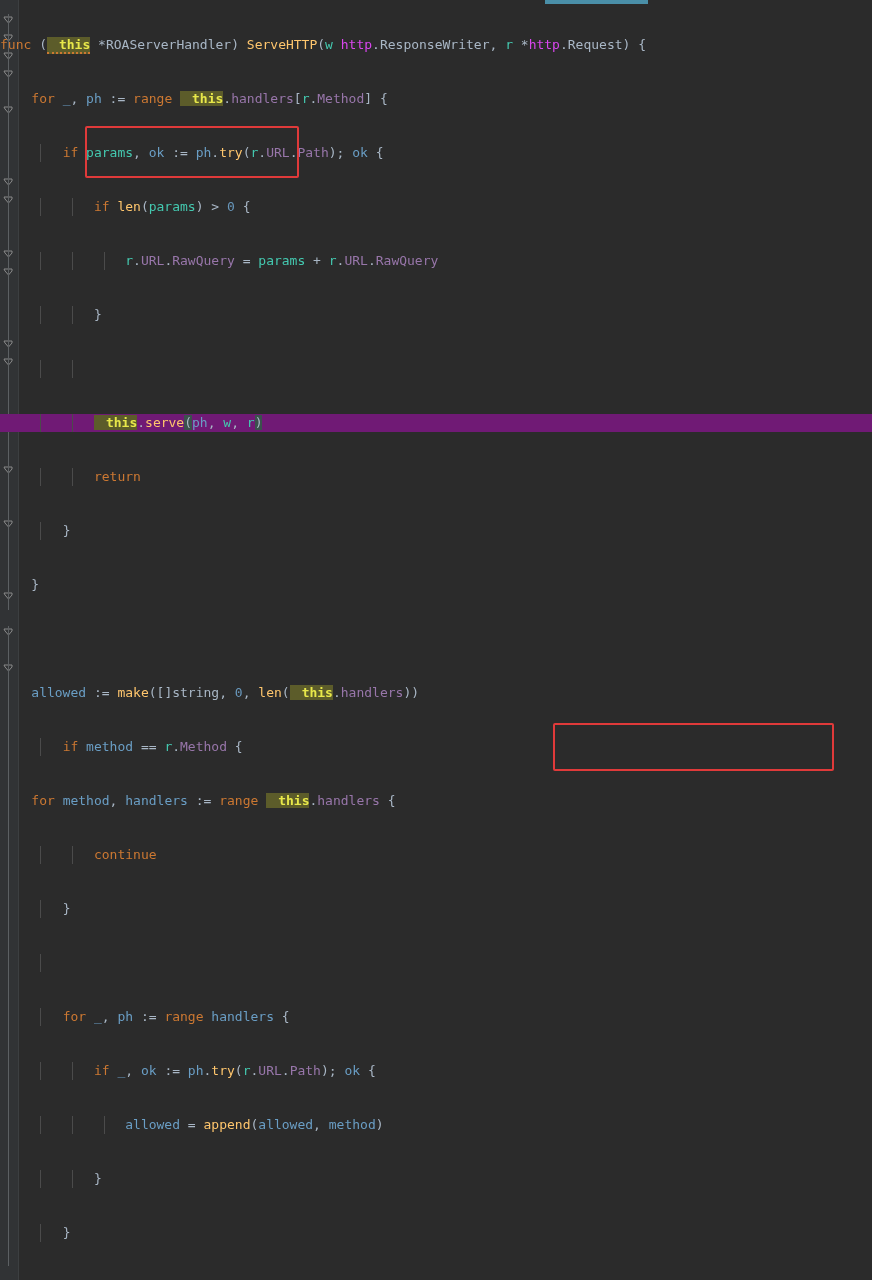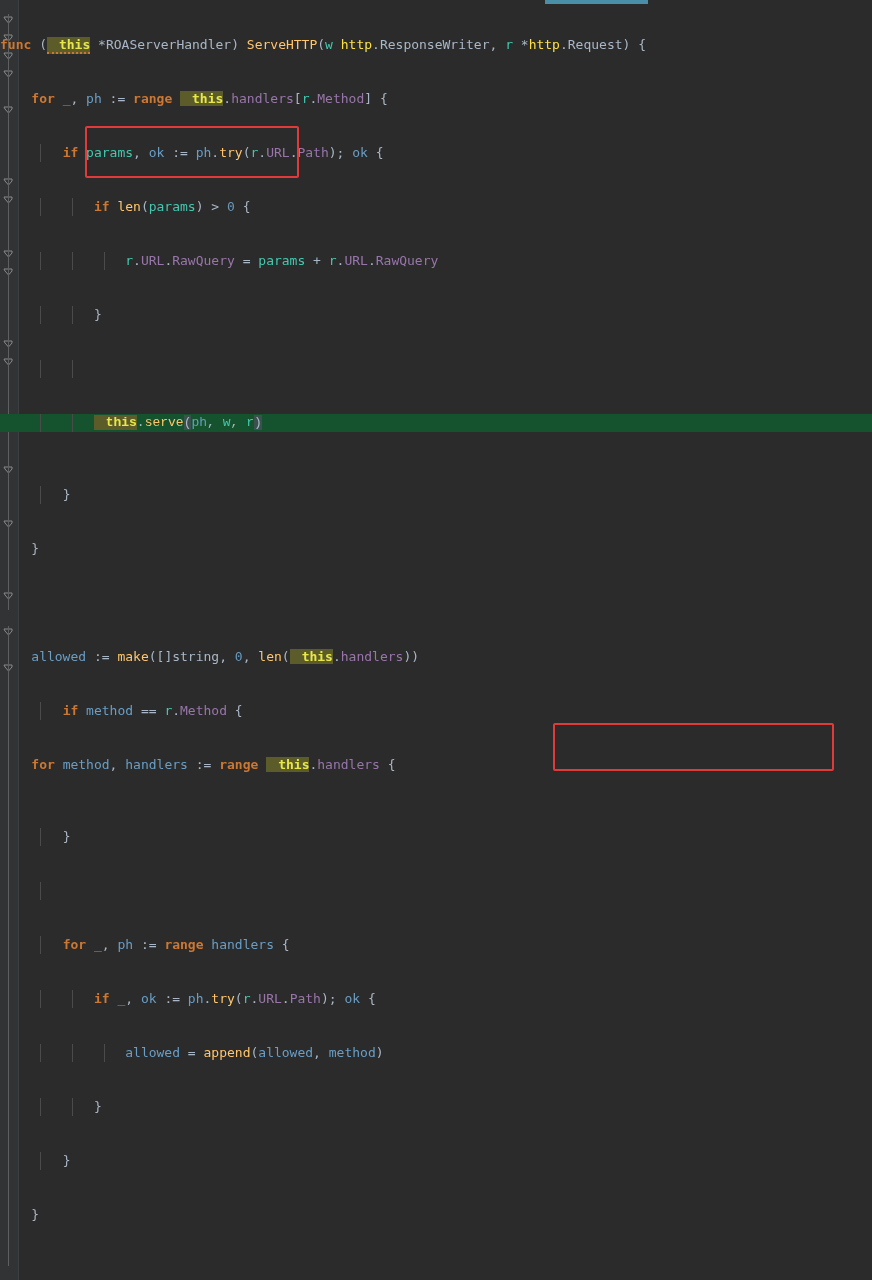--- a/index.html
+++ b/index.html
@@ -37,48 +37,48 @@
   }
   .line{
     position:relative;height:18px;line-height:18px;
     padding-left:0;
   }
   .line.cur{background:#323232;}
   .line .txt{position:relative;display:inline-block;padding-left:0;}
   
   .guide{position:absolute;width:1px;background:#4b4b4b;top:0;height:18px;}
   
-  .kw      {color:#cc7832;font-weight:bold;}                        
+  .kw      {color:#cc7832;font-weight:normal;}                        
   .fn      {color:#ffc66d;}                        
   .type    {color:#a9b7c6;}
   .field   {color:#9876aa;}                        
   .local   {color:#6a9ec5;}                        
   .param   {color:#44c9b0;}                        
   .num     {color:#6897bb;}
   .punct   {color:#a9b7c6;}                        
-  .pkg     {color:#fde047;}
+  .pkg     {color:#d946ef;}
   
   .thiskw{
     color:#e8e84a;font-weight:bold;
     background:#5c5c2a;
     border-bottom:2px dotted #cc7832;
   }
   .thiskw2{color:#e8e84a;font-weight:bold;background:#5c5c2a;}
   
   .brhl{background:#3b514d;}
   
   .annobox{
     position:absolute;border:2px solid #e03a3a;
     border-radius:2px;pointer-events:none;
   }
 </style>
 <style>
   #editor{background:#2b2b2b;color:#a9b7c6;}
   .tab-underline{background:#4a8fa8;}
-  .line.cur{background:#14532d;font-family:Liberation Mono, monospace;}
+  .line.cur{background:#701a75;}
   .annobox{border-color:#e03a3a;}
   .kw,.kw2{color:#cc7832;}
   .fn{color:#ffc66d;}
   .field{color:#9876aa;}
   .local{color:#6a9ec5;}
   .param{color:#44c9b0;}
   .num{color:#6897bb;}
   .thiskw,.thiskw2{background:#5c5c2a;padding-left:12px;}
   .brhl{background:#3b514d;}
 </style></head>
@@ -185,33 +185,35 @@
 <div class="line"><span class="guide" style="left:40px;"></span><span class="guide" style="left:72px;"></span><span class="txt">            <span class="kw">if</span> <span class="fn">len</span><span class="punct">(</span><span class="param">params</span><span class="punct">)</span> <span class="punct">&gt;</span> <span class="num">0</span> <span class="punct">{</span></span></div>
 
 <div class="line"><span class="guide" style="left:40px;"></span><span class="guide" style="left:72px;"></span><span class="guide" style="left:104px;"></span><span class="txt">                <span class="param">r</span><span class="punct">.</span><span class="field">URL</span><span class="punct">.</span><span class="field">RawQuery</span> <span class="punct">=</span> <span class="param">params</span> <span class="punct">+</span> <span class="param">r</span><span class="punct">.</span><span class="field">URL</span><span class="punct">.</span><span class="field">RawQuery</span></span></div>
 
 <div class="line"><span class="guide" style="left:40px;"></span><span class="guide" style="left:72px;"></span><span class="txt">            <span class="punct">}</span></span></div>
 
 <div class="line"><span class="guide" style="left:40px;"></span><span class="guide" style="left:72px;"></span><span class="txt"> </span></div>
 
 <div class="line cur"><span class="guide" style="left:40px;"></span><span class="guide" style="left:72px;"></span><span class="txt">            <span class="thiskw2">this</span><span class="punct">.</span><span class="fn">serve</span><span class="brhl">(</span><span class="local">ph</span><span class="punct">,</span> <span class="param">w</span><span class="punct">,</span> <span class="param">r</span><span class="brhl">)</span></span></div>
 
+<div class="line"><span class="guide" style="left:40px;"></span><span class="guide" style="left:72px;"></span><span class="txt">            <span class="kw">return</span></span></div>
 
 <div class="line"><span class="guide" style="left:40px;"></span><span class="txt">        <span class="punct">}</span></span></div>
 
 <div class="line"><span class="txt">    <span class="punct">}</span></span></div>
 
 <div class="line"><span class="txt"> </span></div>
 
 <div class="line"><span class="txt">    <span class="local">allowed</span> <span class="punct">:=</span> <span class="fn">make</span><span class="punct">([]</span><span class="type">string</span><span class="punct">,</span> <span class="num">0</span><span class="punct">,</span> <span class="fn">len</span><span class="punct">(</span><span class="thiskw2">this</span><span class="punct">.</span><span class="field">handlers</span><span class="punct">))</span></span></div>
 
 <div class="line"><span class="guide" style="left:40px;"></span><span class="txt">        <span class="kw">if</span> <span class="local">method</span> <span class="punct">==</span> <span class="param">r</span><span class="punct">.</span><span class="field">Method</span> <span class="punct">{</span></span></div>
 
 <div class="line"><span class="txt">    <span class="kw">for</span> <span class="local">method</span><span class="punct">,</span> <span class="local">handlers</span> <span class="punct">:=</span> <span class="kw">range</span> <span class="thiskw2">this</span><span class="punct">.</span><span class="field">handlers</span> <span class="punct">{</span></span></div>
 
+<div class="line"><span class="guide" style="left:40px;"></span><span class="guide" style="left:72px;"></span><span class="txt">            <span class="kw">continue</span></span></div>
 
 <div class="line"><span class="guide" style="left:40px;"></span><span class="txt">        <span class="punct">}</span></span></div>
 
 <div class="line"><span class="guide" style="left:40px;"></span><span class="txt"> </span></div>
 
 <div class="line"><span class="guide" style="left:40px;"></span><span class="txt">        <span class="kw">for</span> <span class="local">_</span><span class="punct">,</span> <span class="local">ph</span> <span class="punct">:=</span> <span class="kw">range</span> <span class="local">handlers</span> <span class="punct">{</span></span></div>
 
 <div class="line"><span class="guide" style="left:40px;"></span><span class="guide" style="left:72px;"></span><span class="txt">            <span class="kw">if</span> <span class="local">_</span><span class="punct">,</span> <span class="local">ok</span> <span class="punct">:=</span> <span class="local">ph</span><span class="punct">.</span><span class="fn">try</span><span class="punct">(</span><span class="param">r</span><span class="punct">.</span><span class="field">URL</span><span class="punct">.</span><span class="field">Path</span><span class="punct">);</span> <span class="local">ok</span> <span class="punct">{</span></span></div>
 
 <div class="line"><span class="guide" style="left:40px;"></span><span class="guide" style="left:72px;"></span><span class="guide" style="left:104px;"></span><span class="txt">                <span class="local">allowed</span> <span class="punct">=</span> <span class="fn">append</span><span class="punct">(</span><span class="local">allowed</span><span class="punct">,</span> <span class="local">method</span><span class="punct">)</span></span></div>

